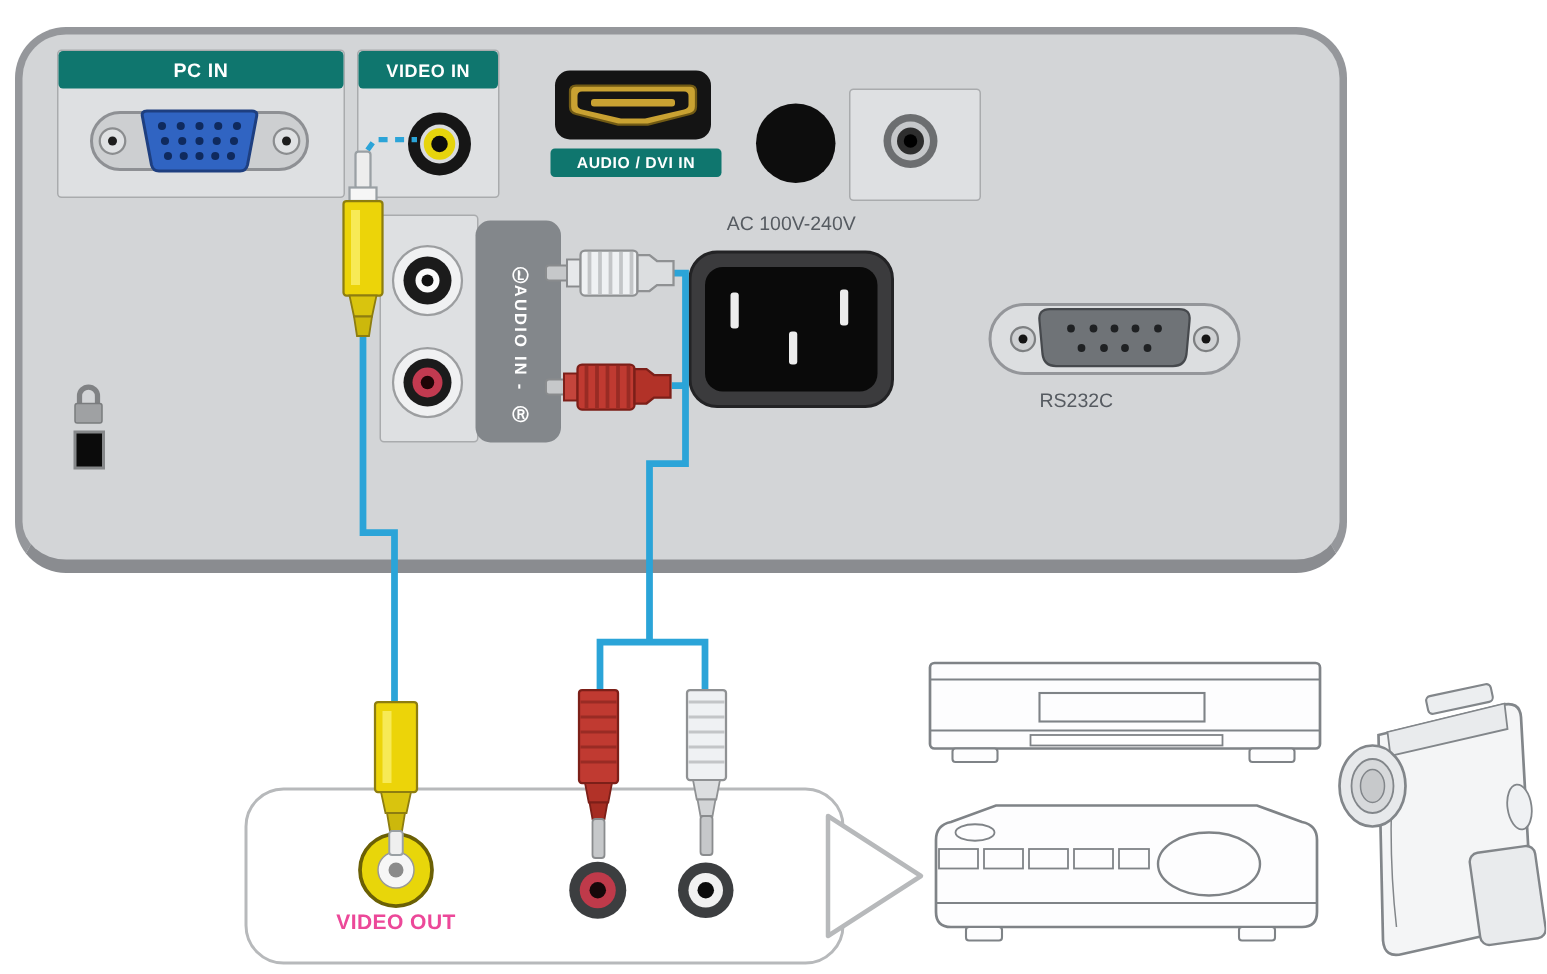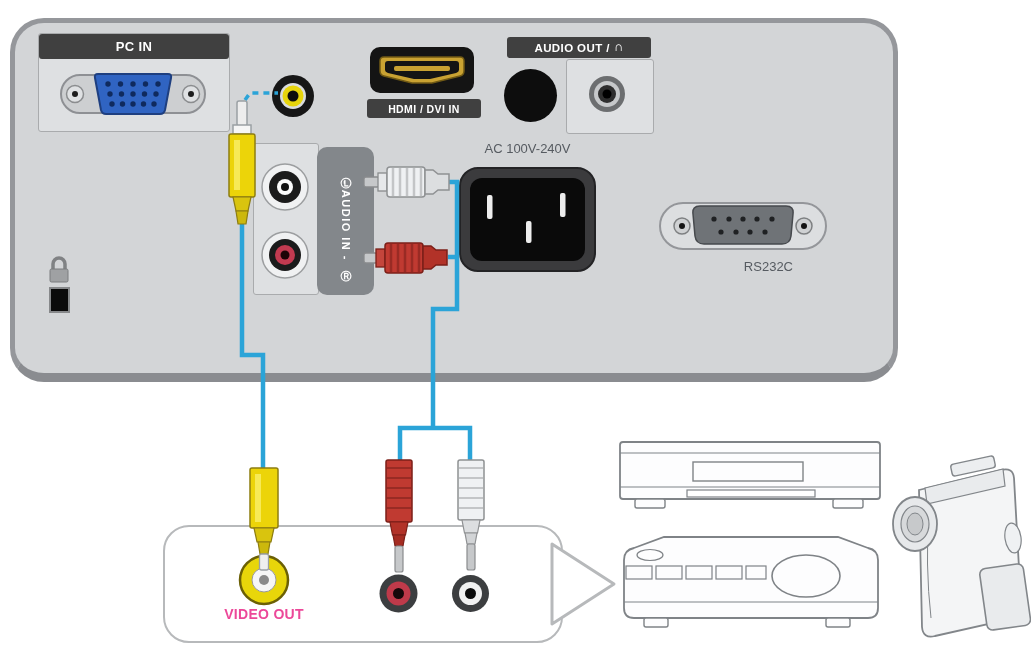--- a/index.html
+++ b/index.html
@@ -2,21 +2,21 @@
 <html><head>
 <meta charset="utf-8">
 <style>
   html,body{margin:0;padding:0;background:#fff;}
   .stage{position:relative;width:1031px;height:649px;background:#fff;overflow:hidden;
          font-family:"Liberation Sans",sans-serif;}
   .abs{position:absolute;}
   .panel{left:10px;top:18px;width:878px;height:350px;background:#d3d5d7;
          border:5px solid #95979b;border-bottom:9px solid #8a8c90;border-radius:34px;z-index:0;}
   .port-box{background:#dee0e2;border:1px solid #a9abad;border-radius:3px;z-index:1;}
-  .label-bar{background:#404040;color:#fff;font-weight:bold;display:flex;align-items:center;
+  .label-bar{background:#0f766e;color:#fff;font-weight:bold;display:flex;align-items:center;
              justify-content:center;letter-spacing:.4px;border-radius:3px;z-index:1;}
   .z1{z-index:1}.z2{z-index:2}.z3{z-index:3}
   .audio-tab{background:#83878b;border-radius:10px;display:flex;align-items:center;
              justify-content:center;z-index:1;}
   .v-label{writing-mode:vertical-rl;text-orientation:mixed;color:#fff;font-weight:bold;
            font-size:11px;letter-spacing:1.5px;white-space:nowrap;}
   .dark-text{color:#565b61;font-weight:normal;z-index:1;}
   .black-circle{background:#0d0d0d;border-radius:50%;z-index:1;}
   .hdmi-block{background:#141414;border-radius:10px;z-index:1;}
   .callout{background:#ffffff;border:2.5px solid #b7b9bb;border-radius:26px;z-index:1;}
@@ -53,40 +53,39 @@
         <circle cx="86.5" cy="26" r="2.7"></circle>
         <circle cx="98" cy="26" r="2.7"></circle>
       <circle cx="54" cy="36" r="2.7"></circle>
         <circle cx="64.5" cy="36" r="2.7"></circle>
         <circle cx="75" cy="36" r="2.7"></circle>
         <circle cx="85.5" cy="36" r="2.7"></circle>
         <circle cx="96" cy="36" r="2.7"></circle>
     </g>
   </svg>
 
+  <div class="abs port-box" style="left:238px;top:33px;width:93px;height:97px">
+    <div class="label-bar" style="height:25px;font-size:12px">VIDEO IN</div>
+  </div>
   <svg class="abs z1" style="left:271px;top:74px" width="44" height="44" viewBox="0 0 44 44">
     <circle cx="22" cy="22" r="21" fill="#161616"></circle>
     <circle cx="22" cy="22" r="13" fill="#d9dbdd"></circle>
     <circle cx="22" cy="22" r="10.5" fill="#e6d40c"></circle>
     <circle cx="22" cy="22" r="5.5" fill="#0d0d0d"></circle>
   </svg>
 
   <div class="abs hdmi-block" style="left:370px;top:47px;width:104px;height:46px">
     <svg width="104" height="46" viewBox="0 0 104 46">
       <path d="M14,10 H90 Q94,10 94,14 V24 Q94,28 90,29 L62,36 H42 L14,29 Q10,28 10,24 V14 Q10,10 14,10 Z" fill="#c9a232" stroke="#715a14" stroke-width="1.5"></path>
       <path d="M18,14 H86 Q89,14 89,17 V23 Q89,25 86,26 L60,32 H44 L18,26 Q15,25 15,23 V17 Q15,14 18,14 Z" fill="#141414"></path>
       <rect x="24" y="19" width="56" height="5" rx="2" fill="#c9a232"></rect>
     </svg>
   </div>
-  <div class="label-bar abs" style="left:367px;top:99px;width:114px;height:19px;font-size:10.5px">HDMI / DVI IN</div>
-
-  <div class="label-bar abs" style="left:507px;top:37px;width:144px;height:21px;font-size:11.5px">
-    <span>AUDIO OUT /</span>
-    <span class="hp">∩</span>
-  </div>
+  <div class="label-bar abs" style="left:367px;top:99px;width:114px;height:19px;font-size:10.5px">AUDIO / DVI IN</div>
+
   <div class="abs black-circle" style="left:504px;top:69px;width:53px;height:53px"></div>
   <div class="abs port-box" style="left:566px;top:59px;width:86px;height:73px"></div>
   <svg class="abs z1" style="left:588px;top:75px" width="38" height="38" viewBox="0 0 38 38">
     <circle cx="19" cy="19" r="18" fill="#6c6e70"></circle>
     <circle cx="19" cy="19" r="13" fill="#c6c8ca"></circle>
     <circle cx="19" cy="19" r="9" fill="#2e2e2e"></circle>
     <circle cx="19" cy="19" r="4.5" fill="#000000"></circle>
   </svg>
 
   <div class="abs port-box" style="left:253px;top:143px;width:64px;height:150px"></div>
@@ -127,21 +126,21 @@
         <circle cx="81" cy="31" r="2.6"></circle>
         <circle cx="95" cy="31" r="2.6"></circle>
         <circle cx="109" cy="31" r="2.6"></circle>
         <circle cx="124" cy="31" r="2.6"></circle>
       <circle cx="73" cy="44" r="2.6"></circle>
         <circle cx="88" cy="44" r="2.6"></circle>
         <circle cx="102" cy="44" r="2.6"></circle>
         <circle cx="117" cy="44" r="2.6"></circle>
     </g>
   </svg>
-  <div class="abs dark-text" style="left:693px;top:259px;width:100px;font-size:13px;text-align:right">RS232C</div>
+  <div class="abs dark-text" style="left:693px;top:259px;width:100px;font-size:13px;text-align:left">RS232C</div>
 
   <svg class="abs z1" style="left:42px;top:248px" width="34" height="68" viewBox="0 0 34 68">
     <path d="M11,22 v-6 a6,6 0 0 1 12,0 v6" fill="none" stroke="#808284" stroke-width="3.5"></path>
     <rect x="8" y="21" width="18" height="13" rx="1.5" fill="#9fa1a3" stroke="#7a7c7e" stroke-width="1"></rect>
     <rect x="8" y="40" width="19" height="24" fill="#0b0b0b" stroke="#86888a" stroke-width="2"></rect>
   </svg>
 
   <div class="abs callout" style="left:163px;top:525px;width:396px;height:114px"></div>
   <svg class="abs z1" style="left:548px;top:538px" width="72" height="92" viewBox="0 0 72 92">
     <rect x="0" y="18" width="12" height="56" fill="#ffffff"></rect>

